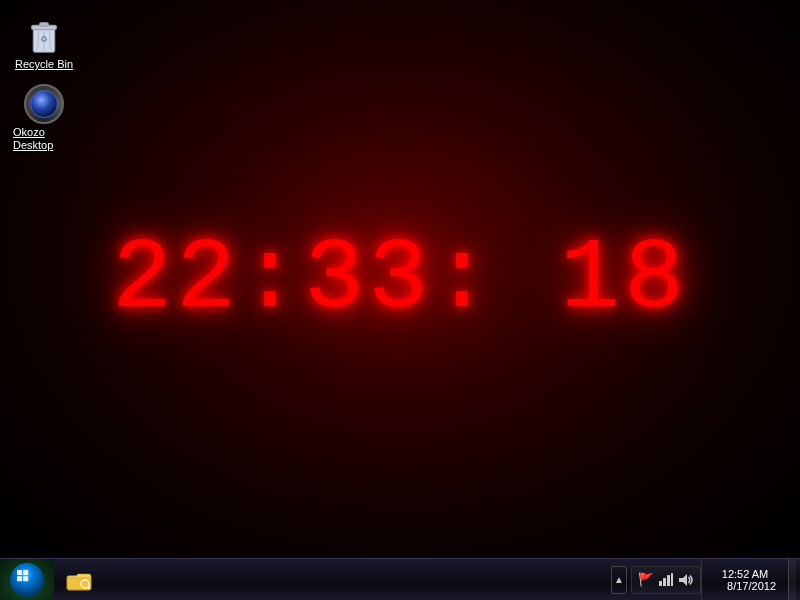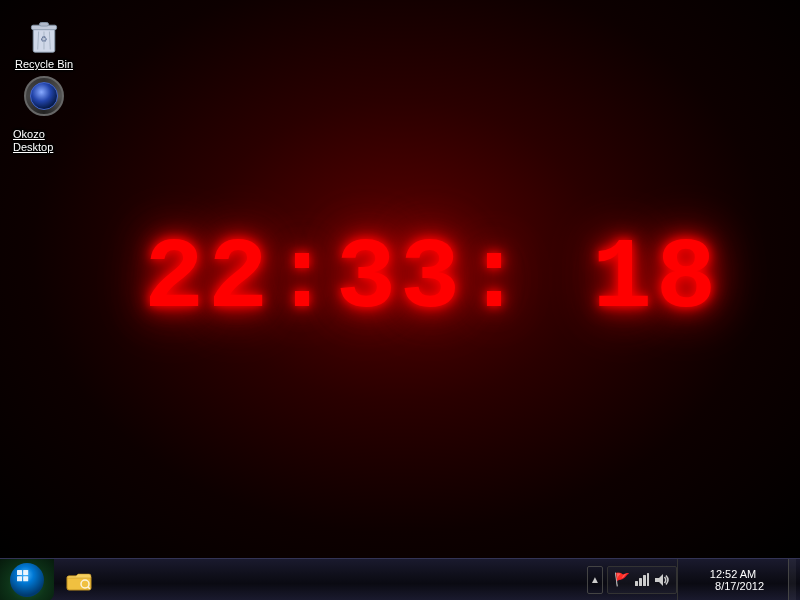--- a/index.html
+++ b/index.html
@@ -59,30 +59,29 @@
 
     
     #clock-display {
       position: absolute;
       top: 50%;
       left: 50%;
       transform: translate(-50%, -50%);
       font-family: 'Courier New', monospace;
       color: #ff0000;
       font-size: 100px;
-      font-weight: bold;
+      font-weight: normal;
       letter-spacing: 4px;
       text-shadow:
         0 0 10px #ff0000,
         0 0 20px #ff0000,
         0 0 40px #cc0000,
         0 0 60px #990000;
       
       font-family: 'DS-Digital', 'Segment7', 'Courier New', monospace;
-      margin-left: 32px;
     }
 
     
     #taskbar {
       position: absolute;
       bottom: 0;
       left: 0;
       width: 800px;
       height: 42px;
       background: linear-gradient(to bottom, #1a1a2e 0%, #0f0f1a 40%, #0a0a12 60%, #1a1a2e 100%);
@@ -170,21 +169,21 @@
       color: #ccc;
       font-size: 13px;
       cursor: pointer;
     }
 
     #clock-tray {
       display: flex;
       flex-direction: column;
       align-items: center;
       justify-content: center;
-      padding: 0 24px;
+      padding: 0 12px;
       height: 42px;
       cursor: pointer;
       border-left: 1px solid #333;
     }
 
     .tray-time {
       color: white;
       font-size: 11px;
       font-weight: 400;
     }
@@ -243,21 +242,21 @@
         <line x1="12" y1="15" x2="11" y2="35" stroke="#8899aa" stroke-width="1" opacity="0.6"></line>
         <line x1="18" y1="15" x2="18" y2="35" stroke="#8899aa" stroke-width="1" opacity="0.6"></line>
         <line x1="24" y1="15" x2="25" y2="35" stroke="#8899aa" stroke-width="1" opacity="0.6"></line>
 
         <text x="18" y="27" text-anchor="middle" fill="#667799" font-size="9" font-family="Arial">♻</text>
       </svg>
     </div>
     <div class="icon-label">Recycle Bin</div>
   </div>
 
-  <div class="desktop-icon" style="top: 72px; left: 9px; gap: 10px;">
+  <div class="desktop-icon" style="top: 80px; left: 9px;">
     <div class="icon-img">
       <div class="okozo-icon">
         <div class="okozo-inner"></div>
       </div>
     </div>
     <div class="icon-label">Okozo Desktop</div>
   </div>
 
   <div id="clock-display">
     <span>22:33:&nbsp;18</span>

